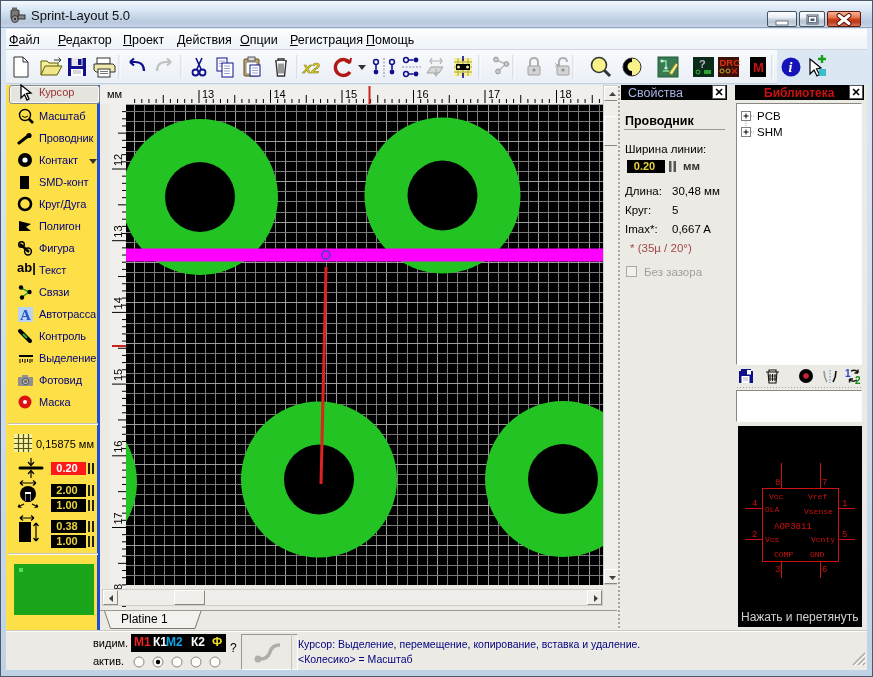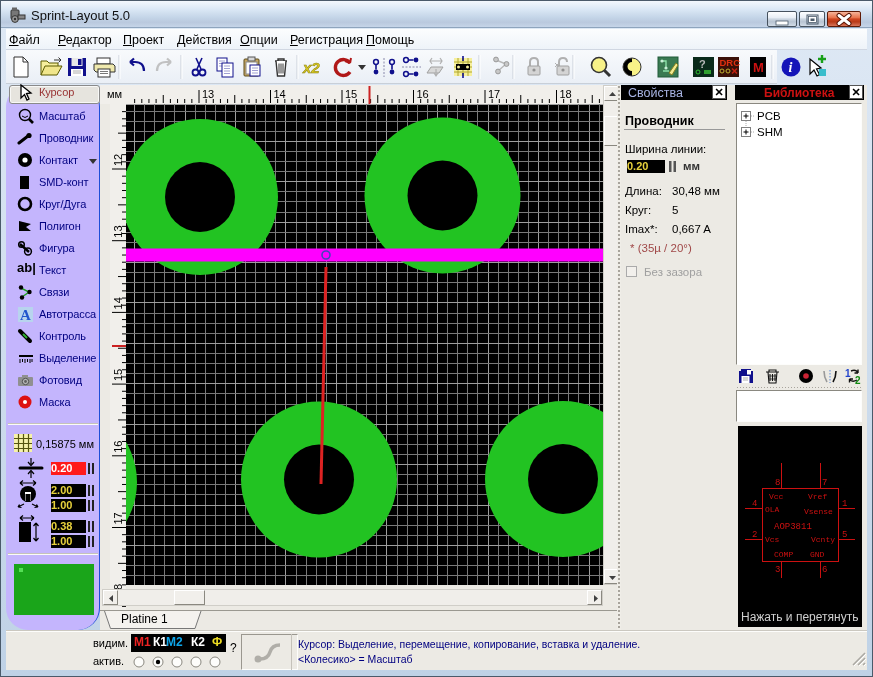--- a/index.html
+++ b/index.html
@@ -26,30 +26,30 @@
 #menubar { position:absolute; left:6px; top:29px; width:861px; height:21px;
   background:linear-gradient(180deg,#fcfdfe,#eef3f9); border-bottom:1px solid #d0d7e2;
   color:#000; }
 #menubar span { position:absolute; top:4px; font-size:12.5px; }
 #menubar u { text-decoration:underline; }
 
 #toolbar { position:absolute; left:6px; top:50px; width:771px; height:34px;
   background:linear-gradient(180deg,#f8fafc,#eaeff6); border-bottom:1px solid #c8cfd8; }
 
 #toolpanel { position:absolute; left:6px; top:85px; width:94px; height:545px;
-  background:#c4b5fd; border-right:1px solid #1d4ed8;border-radius:22px; }
+  background:#fde047; border-right:3px solid #1d4ed8; }
 .tool { position:absolute; left:3px; width:90px; height:22px; color:#000080; }
 .tool .ticon { position:absolute; left:8px; top:2px; width:18px; height:18px; }
 .tool .tlabel { position:absolute; left:30px; top:4px; font-size:11px; white-space:nowrap; letter-spacing:-0.1px; }
 #tool-sel { position:absolute; left:3px; top:0px; width:91px; height:19px;
   border:1px solid #8a8a8a; border-radius:3px; background:#e6e4de;
   box-shadow:inset 0 0 0 1px #f8f8f6; }
 
 .numfield { position:absolute; width:35px; height:13px; background:#000; color:#e8d23c;
-  font-size:11px; font-weight:bold; text-align:left; padding-right:3px; line-height:13px; }
+  font-size:11px; font-weight:bold; text-align:center; padding-right:3px; line-height:13px; }
 
 #canvasarea { position:absolute; left:100px; top:85px; width:521px; height:545px; background:#eceae4;}
 #hruler { position:absolute; left:0px; top:0; width:503px; height:19px; background:#f1efeb; }
 #vruler { position:absolute; left:10px; top:0px; width:16px; height:525px; background:#f1efeb; }
 #mmlabel { position:absolute; left:7px; top:3px; font-size:11px; color:#000; z-index:5; }
 #canvas { position:absolute; left:26px; top:19px; width:477px; height:481px; background:#000; overflow:hidden; }
 #vsb { position:absolute; left:503px; top:0px; width:17px; height:500px; background:#f0eeea; border:1px solid #d0cec8;}
 #hsb { position:absolute; left:2px; top:504px; width:501px; height:17px; background:#f0eeea; border:1px solid #d0cec8;}
 #tab { position:absolute; left:4px; top:526px; width:100px; height:18px; font-size:12px; }
 #tab span { position:absolute; left:17px; top:1px; }

